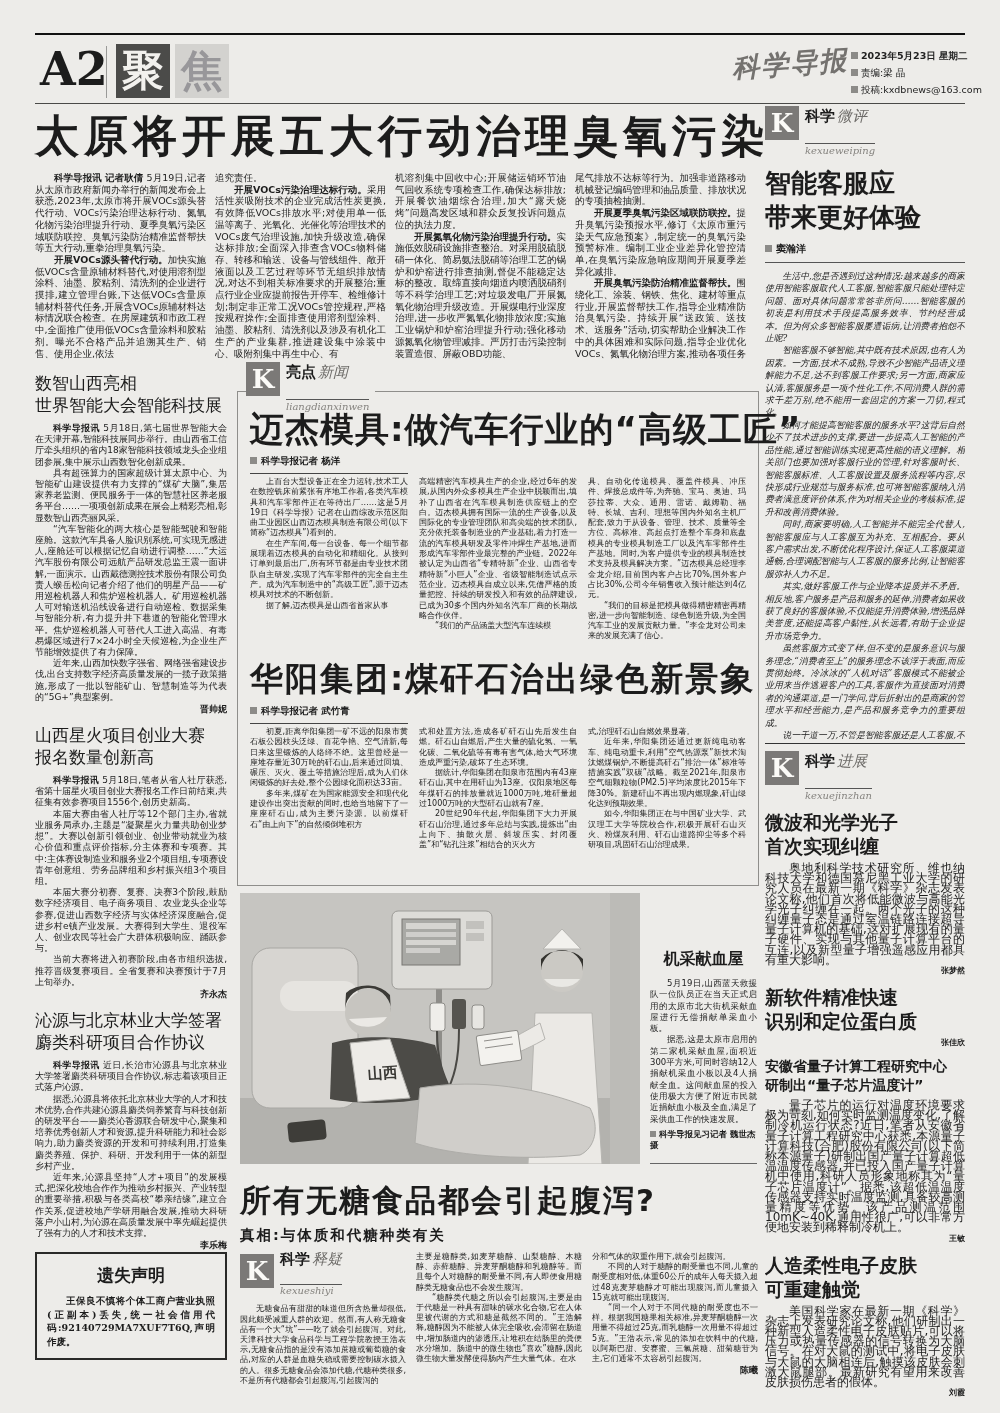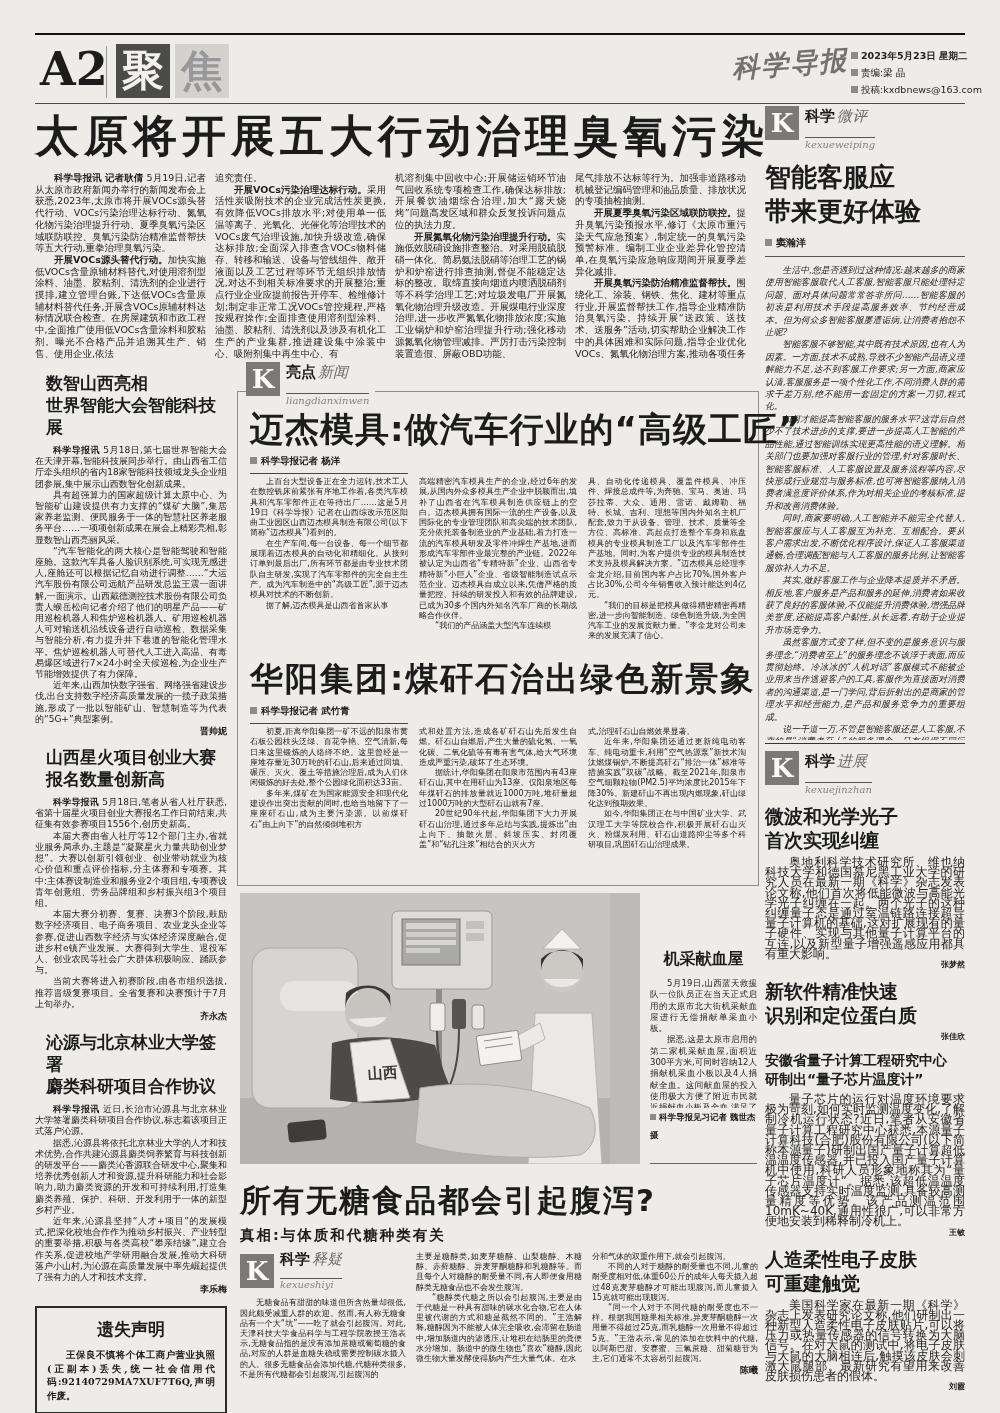--- a/index.html
+++ b/index.html
@@ -26,54 +26,54 @@
   
   #main-headline{left:35px;top:110px;width:712px;font-size:44px;font-weight:900;letter-spacing:5px;
         line-height:52px;white-space:nowrap;}
   #main-body{left:35px;top:172px;width:712px;height:188px;display:flex;gap:9px;}
   .mcol{width:171px;overflow:hidden;font-size:9.5px;line-height:11.7px;}
   .para{margin:0;text-indent:2em;text-align:justify;}
   .para.cont{text-indent:0;}
   .para b{font-weight:700;}
   
   #left-col{left:35px;top:364px;width:192px;height:1049px;overflow:hidden;}
-  .l-title{font-size:17px;line-height:22px;font-weight:700;margin:8px 11px 7px;}
+  .l-title{font-size:17px;line-height:22px;font-weight:400;margin:8px 0 7px;}
   .l-body{font-size:9px;line-height:11.2px;}
   .author{text-align:right;font-weight:700;font-size:9px;line-height:13px;margin:0;}
-  #notice-box{border:2px solid #2a2a28;margin-top:10px;padding:8px 10px 10px;}
+  #notice-box{border:2px solid #2a2a28;margin-top:0;padding:8px 10px 10px;}
   #notice-box .n-title{text-align:center;font-weight:800;font-size:17px;margin:2px 0 7px;}
   #notice-box .n-body{font-size:9.5px;line-height:13.5px;font-weight:600;font-family:"DejaVu Serif",serif;
         text-align:justify;text-indent:2em;margin:0;}
   
   .klogo{display:flex;align-items:flex-start;gap:6px;background:#edece9;padding-right:6px;}
   .kbox{width:34px;height:34px;background:#7b7977;color:#fbfaf7;text-align:center;font-family:"DejaVu Serif",serif;
         font-weight:700;font-size:26px;line-height:34px;flex:0 0 auto;}
-  .kl-top{border-bottom:1px solid #555;padding-bottom:11px;white-space:nowrap;}
+  .kl-top{border-bottom:1px solid #555;padding-bottom:17px;white-space:nowrap;}
   .kl-bold{font-weight:800;font-size:15px;}
   .kl-script{font-family:"DejaVu Serif",serif;font-style:italic;font-size:15px;color:#6e6c69;margin-left:2px;}
   .kl-roman{font-family:"DejaVu Serif",serif;font-style:italic;font-size:10px;color:#85837f;margin-top:1px;}
   
   #hl-box{left:237px;top:391px;width:520px;height:493px;border:1px solid #8f8e8b;}
   #hl-logo{left:246px;top:362px;}
   #hl-headline1{left:250px;top:407px;width:496px;font-size:34px;font-weight:900;letter-spacing:1px;white-space:nowrap;}
   .byline{font-size:9.5px;font-weight:700;border-bottom:1px solid #444;padding-bottom:5px;width:158px;}
   .byline .sq{display:inline-block;width:7px;height:7px;background:#8c8b88;margin-right:4px;}
   #hl-byline1{left:250px;top:455px;}
   #hl-cols1{left:250px;top:477px;width:496px;height:170px;display:flex;gap:11px;}
   .hcol{width:158px;overflow:hidden;font-size:8px;line-height:10.3px;}
   #hl-headline2{left:250px;top:657px;width:496px;font-size:33px;font-weight:900;letter-spacing:2px;white-space:nowrap;}
   #hl-byline2{left:250px;top:705px;}
   #hl-cols2{left:250px;top:727px;width:496px;height:152px;display:flex;gap:11px;}
   
   #photo{left:240px;top:893px;width:400px;height:271px;background:#c6c5c1;}
   #caption{left:650px;top:893px;width:107px;height:271px;display:flex;flex-direction:column;}
   #caption .cap-title{margin-top:56px;text-align:center;font-size:16px;font-weight:800;}
   #caption .cap-body{margin-top:8px;font-size:8.5px;line-height:11.3px;overflow:hidden;}
-  #caption .credit{margin-top:auto;font-size:8.5px;line-height:18px;font-weight:700;
-        border-bottom:1px solid #666;padding-bottom:19px;}
+  #caption .credit{margin-top:auto;font-size:8.5px;line-height:11px;font-weight:700;
+        border-bottom:1px solid #666;padding-bottom:12px;}
   #caption .credit .sq{display:inline-block;width:6px;height:6px;background:#8c8b88;margin-right:3px;}
   
   #sugar-headline{left:240px;top:1180px;width:520px;font-size:31px;font-weight:900;letter-spacing:2px;white-space:nowrap;}
   #sugar-sub{left:240px;top:1226px;font-size:14.5px;font-weight:600;letter-spacing:2px;}
   #sugar-cols{left:240px;top:1252px;width:518px;height:158px;display:flex;gap:10px;}
   .scol{width:166px;overflow:hidden;font-size:8px;line-height:10.2px;}
   #sugar-logo{margin:2px 0 8px;}
   
   #weiping{left:765px;top:106px;width:200px;height:634px;overflow:hidden;}
   #wp-title{font-size:26px;line-height:34px;font-weight:800;margin:10px 0 8px;}

